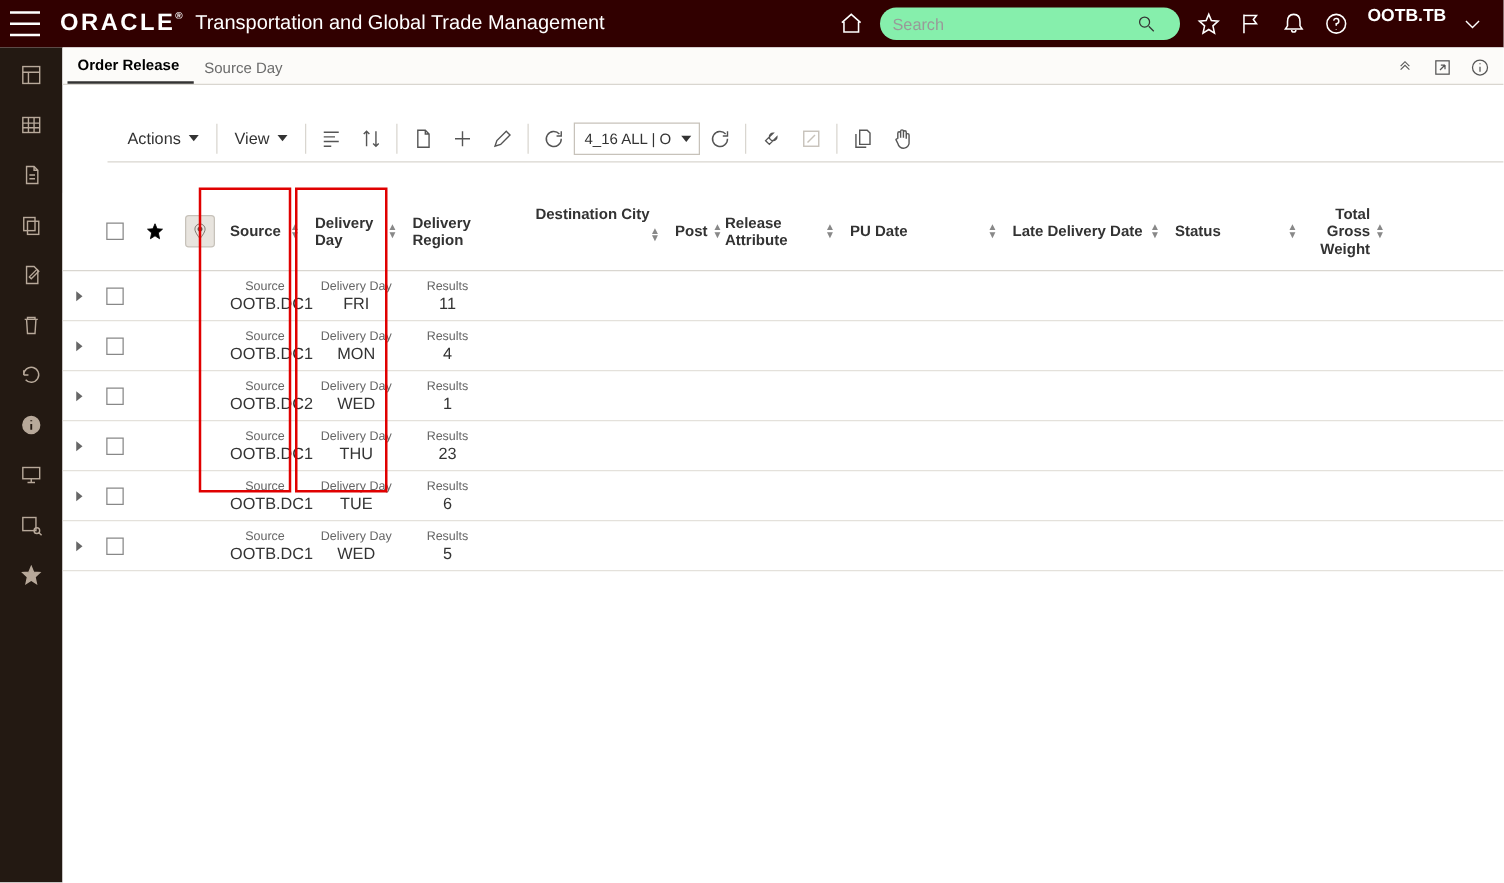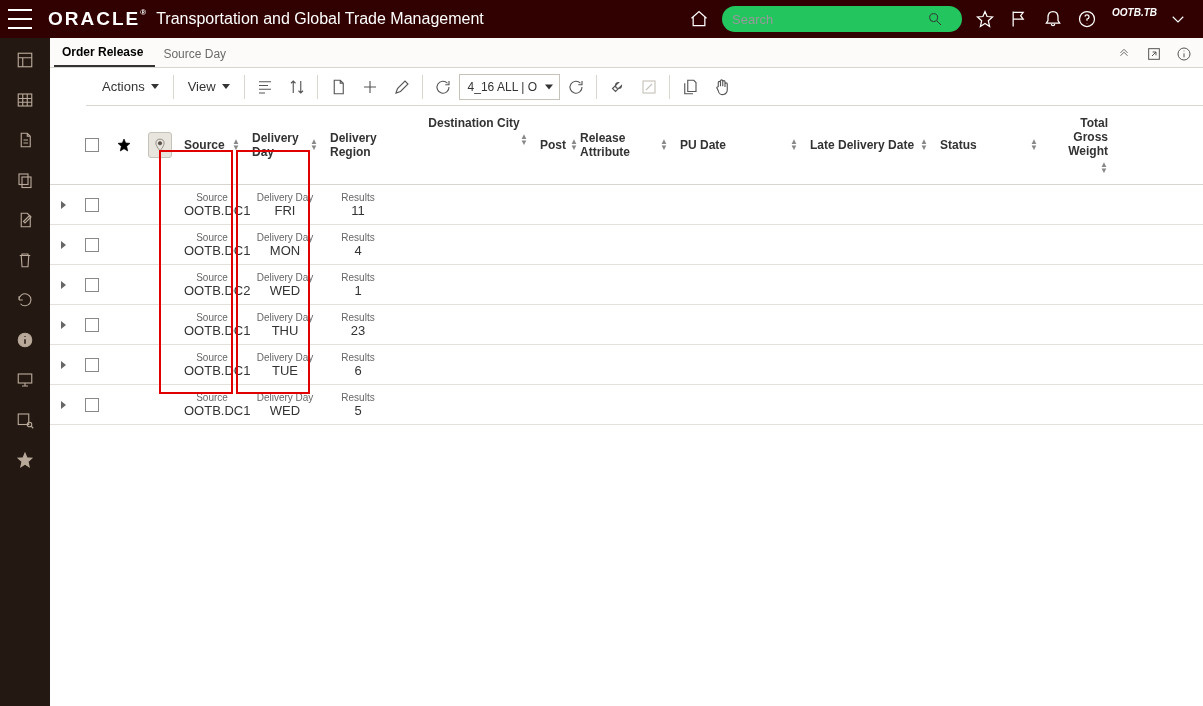--- a/index.html
+++ b/index.html
@@ -14,24 +14,24 @@
   color: #fff;
 }
 .hamburger { width: 24px; height: 20px; display: flex; flex-direction: column; justify-content: space-between; cursor: pointer; margin-right: 16px; }
 .hamburger span { height: 2px; background: #fff; }
 .brand { font-weight: bold; font-size: 19px; letter-spacing: 2px; margin-right: 8px; font-family: Arial, sans-serif; }
 .brand-r { font-size: 8px; vertical-align: top; }
 .app-title { font-size: 16px; }
 .spacer { flex: 1; }
 .top-icon { width: 24px; height: 24px; display: inline-flex; align-items: center; justify-content: center; margin: 0 5px; cursor: pointer; }
 .top-icon svg { stroke: #fff; fill: none; stroke-width: 1.5; }
-.search-box { background: #22c55e; border-radius: 14px; height: 26px; width: 240px; display: flex; align-items: center; padding: 0 10px; margin: 0 6px; }
+.search-box { background: #86efac; border-radius: 14px; height: 26px; width: 240px; display: flex; align-items: center; padding: 0 10px; margin: 0 6px; }
 .search-box input { border: none; outline: none; flex: 1; font-size: 13px; color: #555; background: transparent; }
 .search-box .mag svg { stroke: #333; }
-.user-label { font-weight: bold; font-size: 10px; margin: 0 4px 14px 8px; font-style: italic; }
+.user-label { font-weight: bold; font-size: 14px; margin: 0 4px 14px 8px; }
 .chev-down svg { stroke: #fff; }
 
 .layout { display: flex; height: calc(100vh - 38px); }
 .leftbar {
   width: 50px;
   background: #231912;
   display: flex;
   flex-direction: column;
   align-items: center;
   padding-top: 12px;
@@ -100,21 +100,21 @@
 .c-src   { width: 68px; }
 .c-dday  { width: 78px; }
 .c-res   { width: 68px; text-align:right; }
 .c-dreg  { width: 90px; }
 .c-dcity { width: 120px; flex-direction: column; }
 .c-post  { width: 40px; }
 .c-relattr { width: 100px; }
 .c-pudate  { width: 130px; text-align: right; }
 .c-ldd   { width: 130px; text-align: center; }
 .c-status{ width: 110px; }
-.c-tgw   { width: 70px; text-align: right; flex-direction: column; }
+.c-tgw   { width: 70px; text-align: right; }
 
 .grid-rows { }
 .grow {
   display: flex;
   border-bottom: 1px solid #e4e1db;
   font-size: 12px;
   align-items: stretch;
   min-height: 40px;
 }
 .gc { padding: 4px 6px; display:flex; flex-direction:column; justify-content:center; }
@@ -254,21 +254,21 @@
           <path d="M20 20 L23 23"></path>
         </svg>
       </div>
     <div class="lb-icon star-f">
         <svg width="18" height="18" viewBox="0 0 24 24">
           <path d="M12 3 L14.5 9 L21 9.5 L16 14 L17.5 21 L12 17.5 L6.5 21 L8 14 L3 9.5 L9.5 9 Z"></path>
         </svg>
       </div>
   </div>
 
-  <div class="main" style="position:relative;">
+  <div class="main" style="position:relative;gap:24px;">
 
     <div class="breadcrumb-row">
       <div class="bc-item active">Order Release</div>
       <div class="bc-item">Source Day</div>
       <div class="bc-right">
         <div class="mini-icon">
             <svg width="14" height="14" viewBox="0 0 24 24">
               <path d="M6 15 L12 9 L18 15 M6 10 L12 4 L18 10"></path>
             </svg>
           </div>

